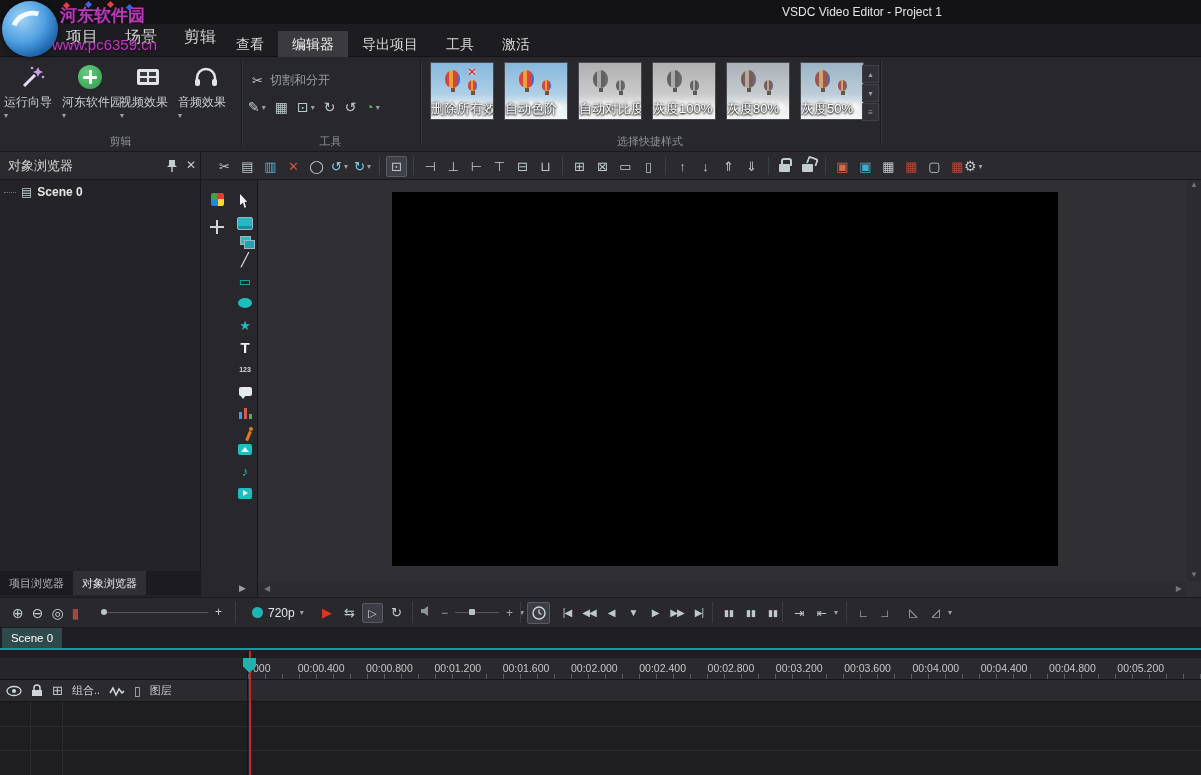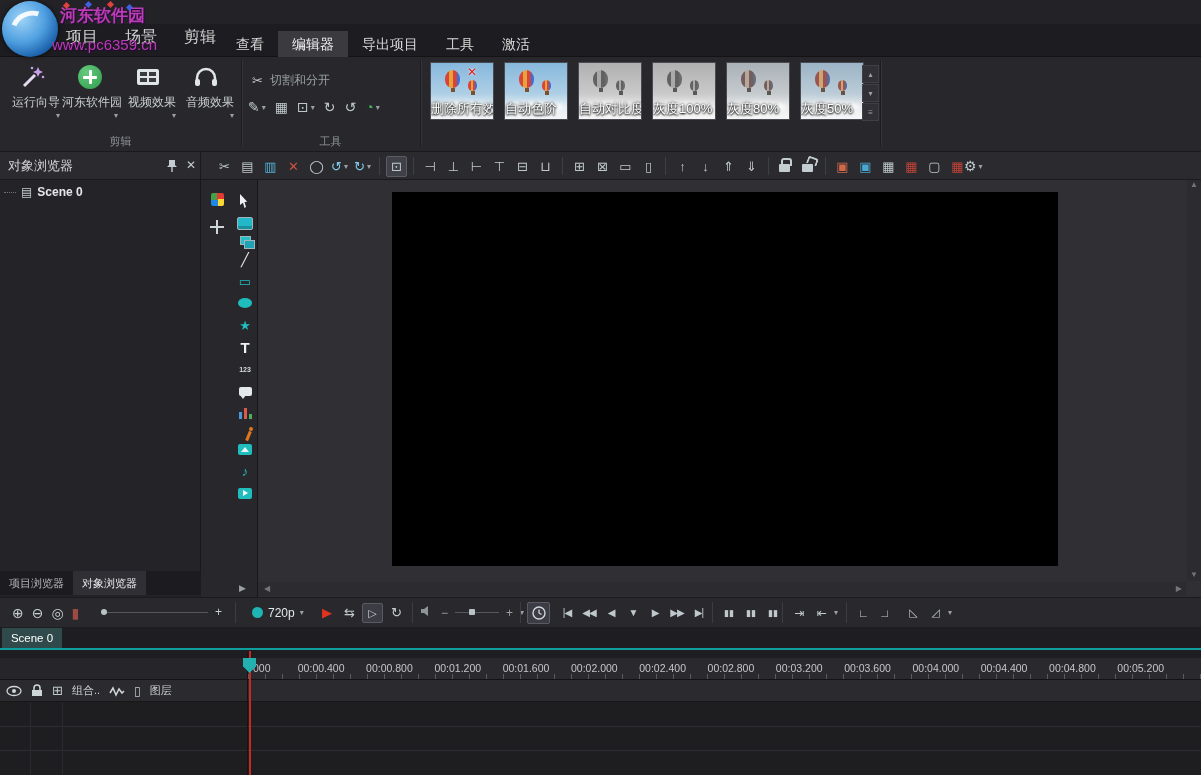--- a/index.html
+++ b/index.html
@@ -23,21 +23,21 @@
   .menubar{left:0;top:24px;width:100%;height:33px;background:#1d1d21;border-bottom:1px solid #131316;box-sizing:border-box}
   .menuitems{left:66px;top:27px;display:flex;gap:27px;font-size:16px;color:#cfcfcf;white-space:nowrap}
   .ribbontabs{left:222px;top:31px;height:26px;display:flex}
   .rtab{padding:0 14px;line-height:26px;font-size:14px;color:#d8d8d8;white-space:nowrap}
   .rtab.active{background:#3a3a3f;color:#f0f0f0}
   
   .ribbon{left:0;top:57px;width:100%;height:95px;background:#28282c;border-bottom:1px solid #1a1a1e;box-sizing:border-box}
   .vsep{top:3px;height:86px;width:1px;background:#1d1d21;box-shadow:1px 0 0 #33333a}
   .grplabel{bottom:2px;font-size:11px;color:#8f959b;text-align:center;white-space:nowrap}
   .bigbtns{left:4px;top:3px;display:flex;gap:2px}
-  .bigbtn{width:56px;text-align:right;padding-top:2px}
+  .bigbtn{width:56px;text-align:left;padding-top:2px}
   .bicon{height:30px;display:flex;align-items:center;justify-content:center}
   .blbl{font-size:12px;color:#c9ced2;margin-top:2px;white-space:nowrap}
   .bcaret{font-size:8px;color:#9aa0a6;line-height:10px}
   .icn-addobj{width:24px;height:24px;border-radius:50%;position:relative;
       background:radial-gradient(circle at 35% 30%,#66c97e,#2e9e4b)}
   .icn-addobj::before{content:"";position:absolute;left:10.5px;top:5px;width:3px;height:14px;background:#fff;border-radius:1px}
   .icn-addobj::after{content:"";position:absolute;top:10.5px;left:5px;height:3px;width:14px;background:#fff;border-radius:1px}
   .cutrow{left:252px;top:15px;display:flex;align-items:center;gap:7px;color:#9aa0a5;font-size:12px;white-space:nowrap}
   .cutrow .g{color:#bfc9cd;font-size:13px}
   .smallicons{left:248px;top:42px;display:flex;align-items:center;gap:9px}
@@ -169,20 +169,23 @@
   .emptymsg{left:255px;top:83px;width:697px;text-align:center;font-size:12px;color:#d8d8da;white-space:nowrap}
   .redline{left:249px;top:24px;bottom:0;width:2px;background:#c22a22;z-index:5}
   .playmarker{left:243px;top:31px;width:13px;height:15px;background:#23b0b0;z-index:6;
       clip-path:polygon(0 0,100% 0,100% 55%,50% 100%,0 55%)}
 </style>
 </head>
 <body>
 
 <div id="app">
 
+  <div class="abs titlebar">
+    <div class="abs apptitle">VSDC Video Editor - Project 1</div>
+  </div>
   <div class="abs logo"></div>
   <div class="abs wm1">河东软件园</div>
   <div class="abs wm2">www.pc6359.cn</div>
   <span class="abs wmdot" style="left:64px;top:3px;background:#e04040"></span>
   <span class="abs wmdot" style="left:86px;top:2px;background:#4060e0"></span>
   <span class="abs wmdot" style="left:108px;top:2px;background:#e04040"></span>
   <span class="abs wmdot" style="left:127px;top:5px;background:#4060e0"></span>
 
   <div class="abs menubar"></div>
   <div class="abs menuitems">
@@ -321,20 +324,21 @@
 
         <div class="tlabel">灰度50%</div>
       </div>
       </div>
     <div class="abs scrollcol">
 
     <span>▴</span>
         <span>▾</span>
         <span>≡</span>
       </div>
+    <div class="abs grplabel" style="left:420px;width:460px">选择快捷样式</div>
     <div class="abs vsep" style="left:880px"></div>
   </div>
 
   <div class="abs toolbarrow">
     <div class="abs panelheader">
       <div class="abs phtitle">对象浏览器</div>
       <span class="abs pinicn">
         <svg width="12" height="14" viewBox="0 0 12 14">
           <path d="M3 1 h6 v5 l2 2 H1 l2 -2 z" fill="#c3ccd0"></path>
           <rect x="5.3" y="8" width="1.4" height="5" fill="#c3ccd0"></rect>

